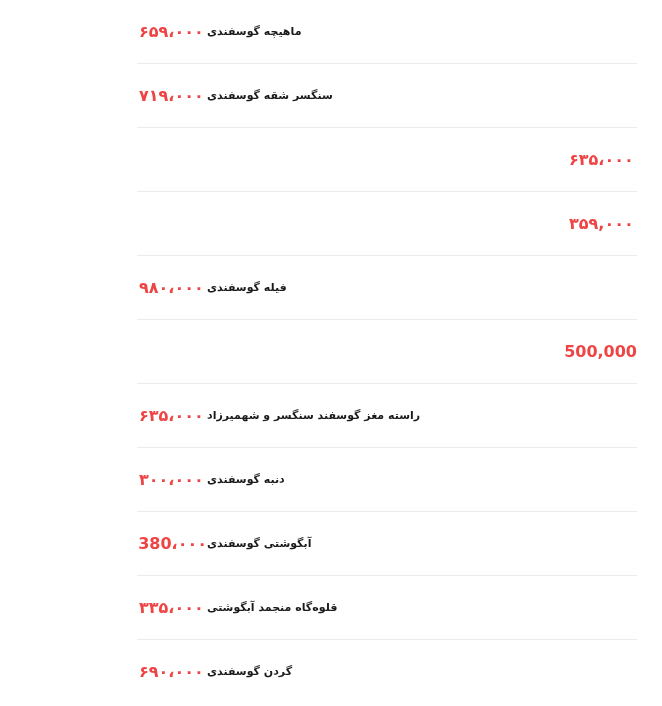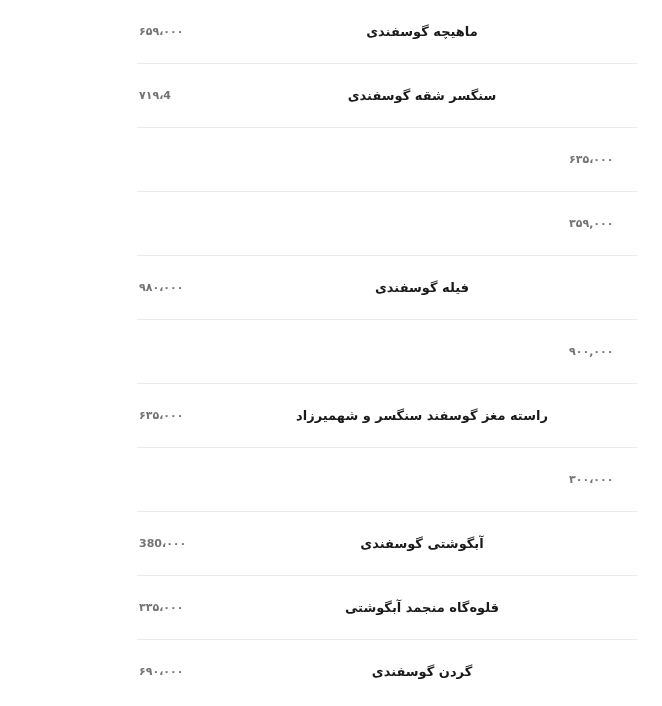--- a/index.html
+++ b/index.html
@@ -28,67 +28,68 @@
       align-items: center;
       height: 63px;
       border-bottom: 1px solid #ebebeb;
       box-sizing: content-box;
     }
     .row:last-child {
       border-bottom: none;
     }
     .cell-name {
       flex: 0 0 430px;
-      text-align: center;
-      font-size: 13px;
+      text-align: left;
+      font-size: 11px;
       font-weight: bold;
       color: #1a1a1a;
       padding-top: 0;
     }
     .cell-price {
       flex: 0 0 70px;
       text-align: left;
-      font-size: 11px;
+      font-size: 16px;
       font-weight: bold;
-      color: #737373;
+      color: #ef4444;
       direction: ltr;
       padding-left: 2px;
       box-sizing: border-box;
     }
   </style>
 </head>
 <body>
 
 <div class="price-table">
   <div class="row">
     <div class="cell-name">ماهیچه گوسفندی</div>
     <div class="cell-price">۶۵۹،۰۰۰</div>
   </div>
   <div class="row">
     <div class="cell-name">سنگسر شقه گوسفندی</div>
-    <div class="cell-price">۷۱۹،4</div>
+    <div class="cell-price">۷۱۹،۰۰۰</div>
   </div>
   <div class="row">
     <div class="cell-price">۶۳۵،۰۰۰</div>
   </div>
   <div class="row">
     <div class="cell-price">۳۵۹,۰۰۰</div>
   </div>
   <div class="row">
     <div class="cell-name">فیله گوسفندی</div>
     <div class="cell-price">۹۸۰،۰۰۰</div>
   </div>
   <div class="row">
-    <div class="cell-price">۹۰۰,۰۰۰</div>
+    <div class="cell-price">500,000</div>
   </div>
   <div class="row">
     <div class="cell-name">راسته مغز گوسفند سنگسر و شهمیرزاد</div>
     <div class="cell-price">۶۳۵،۰۰۰</div>
   </div>
   <div class="row">
+    <div class="cell-name">دنبه گوسفندی</div>
     <div class="cell-price">۳۰۰،۰۰۰</div>
   </div>
   <div class="row">
     <div class="cell-name">آبگوشتی گوسفندی</div>
     <div class="cell-price">380،۰۰۰</div>
   </div>
   <div class="row">
     <div class="cell-name">قلوه‌گاه منجمد آبگوشتی</div>
     <div class="cell-price">۳۳۵،۰۰۰</div>
   </div>

